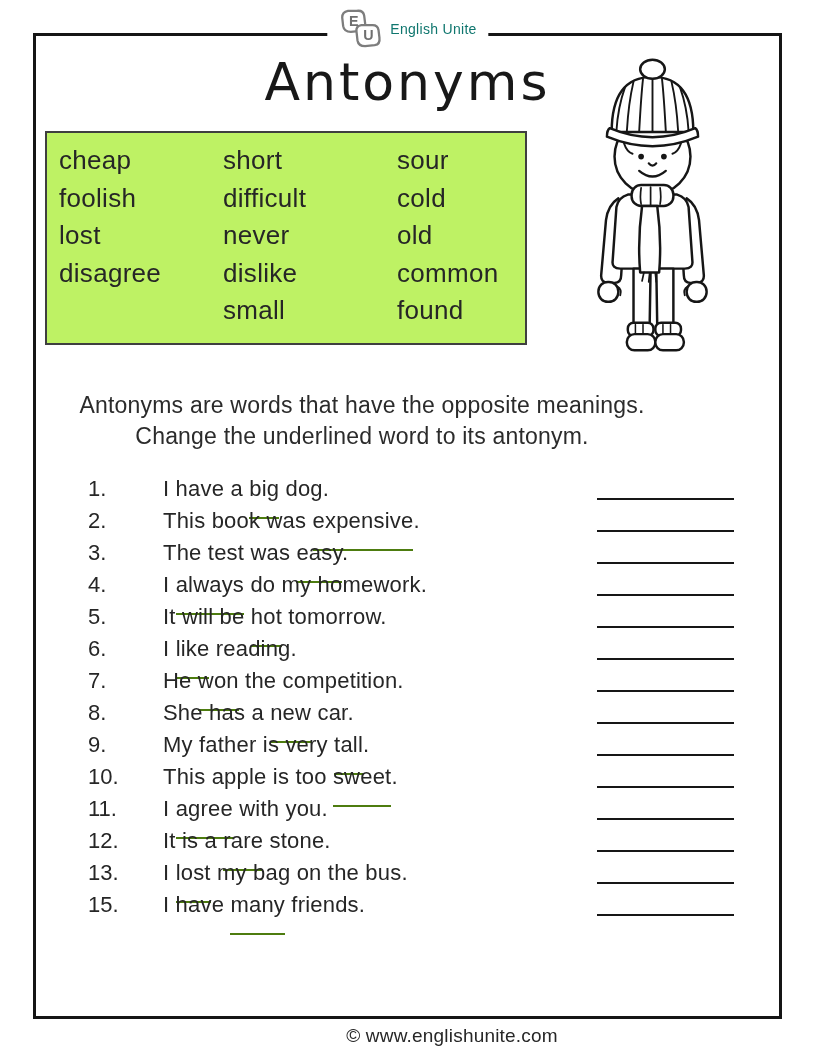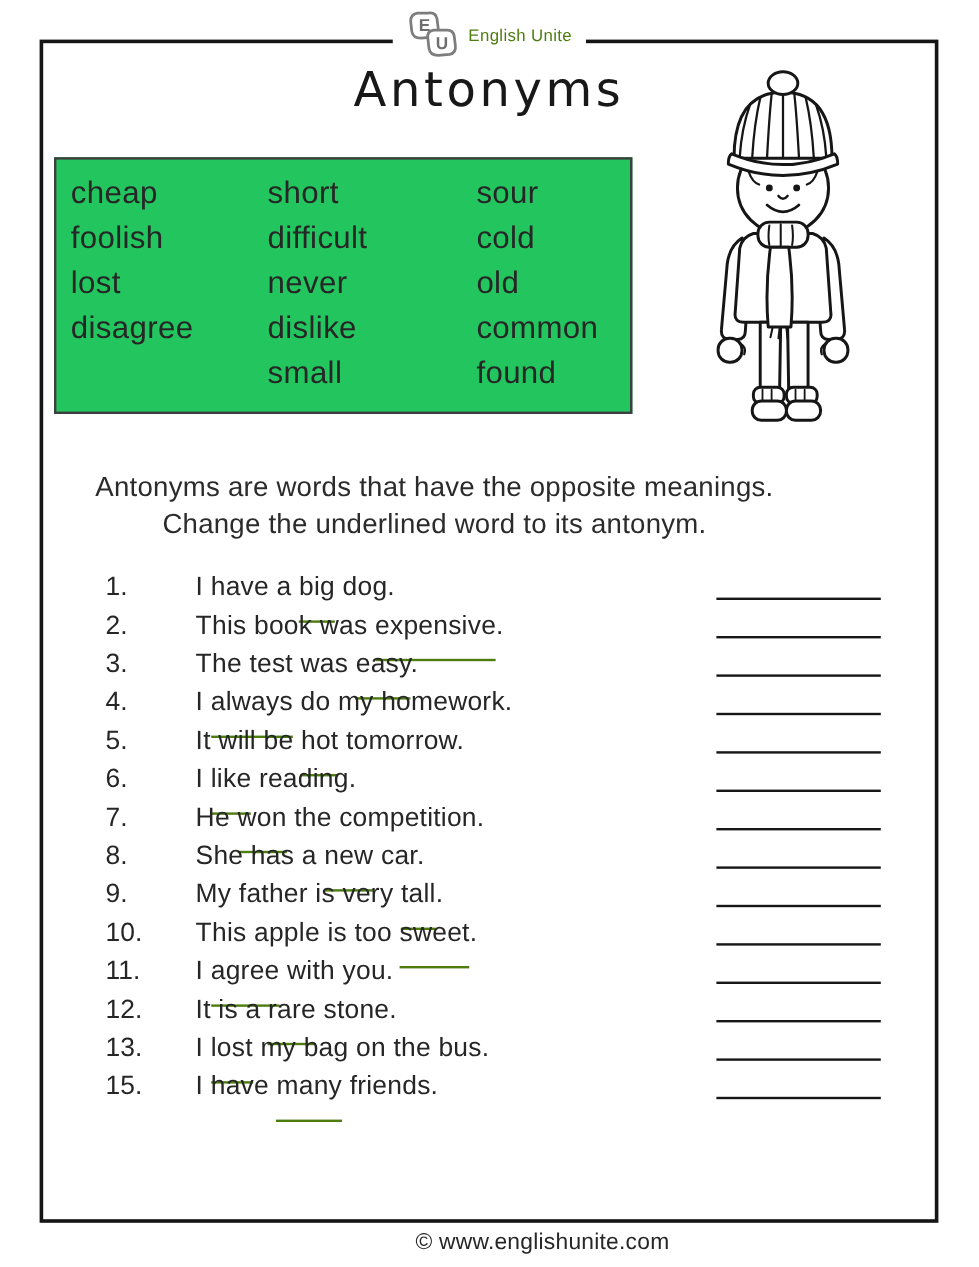--- a/index.html
+++ b/index.html
@@ -11,30 +11,30 @@
   .frame{
     position:absolute;left:33px;top:33px;width:749px;height:986px;
     border:3px solid #151515;box-sizing:border-box;z-index:1;
   }
   
   .brand{
     position:absolute;top:4px;left:50%;transform:translateX(-50%);
     display:flex;align-items:center;gap:7px;background:#fff;
     padding:0 12px;height:50px;z-index:3;
   }
-  .brand-name{font-size:14px;color:#4d7c0f;letter-spacing:.3px;white-space:nowrap;}
+  .brand-name{font-size:14px;color:#0f766e;letter-spacing:.3px;white-space:nowrap;}
   .title{
     position:absolute;left:33px;top:52px;width:749px;text-align:center;
-    font-size:40px;letter-spacing:3px;color:#181818;z-index:2;
+    font-size:52px;letter-spacing:3px;color:#181818;z-index:2;
     font-family:"DejaVu Sans",sans-serif;font-weight:500;
   }
   
   .word-box{
     position:absolute;left:45px;top:131px;width:482px;height:214px;
-    border:2px solid #3f3f3f;box-sizing:border-box;z-index:2;background:#22c55e;
+    border:2px solid #3f3f3f;box-sizing:border-box;z-index:2;background:#bef264;
   }
   .word-col{position:absolute;top:9px;}
   .word-col.c0{left:12px;}
   .word-col.c1{left:176px;}
   .word-col.c2{left:350px;}
   .word{font-size:26px;line-height:37.5px;color:#262626;letter-spacing:.3px;}
   
   .boy{position:absolute;left:586px;top:56px;z-index:2;}
   
   .instructions{

